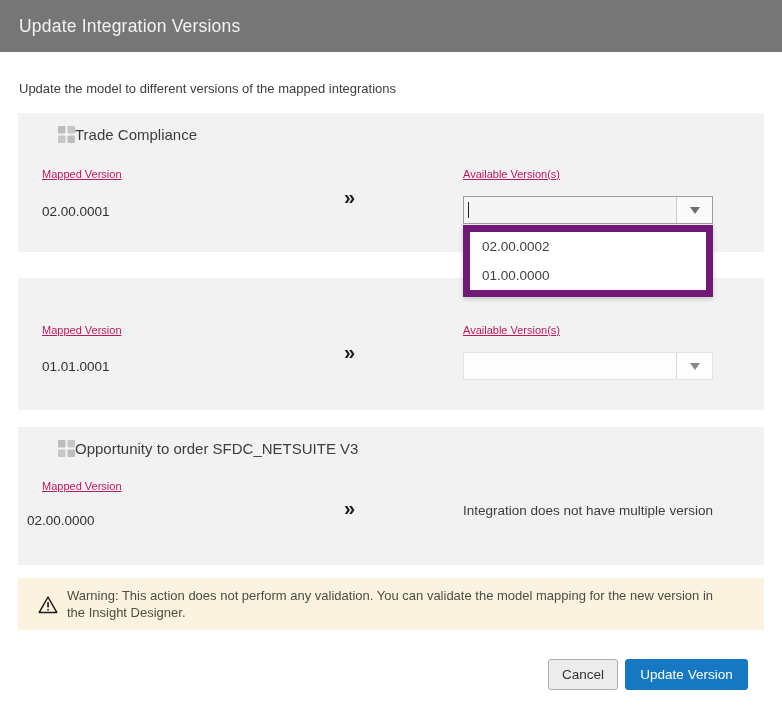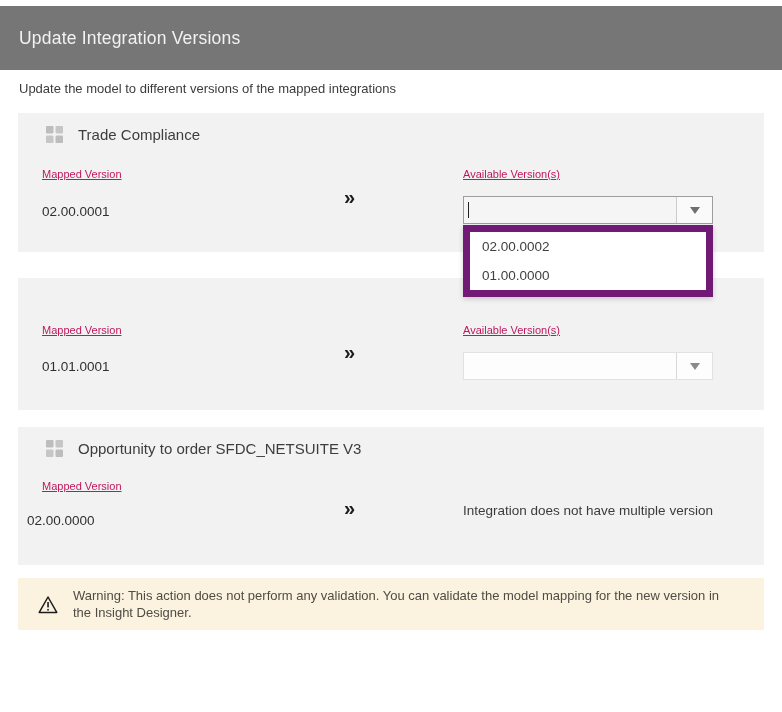--- a/index.html
+++ b/index.html
@@ -1,29 +1,29 @@
 <!DOCTYPE html>
 <html><head>
 <meta charset="utf-8">
 <style>
   * { margin:0; padding:0; box-sizing:border-box; }
   html,body { width:782px; height:712px; background:#fff; font-family:"Liberation Sans", sans-serif; }
   .canvas { position:relative; width:782px; height:712px; background:#ffffff; overflow:hidden; }
 
-  .dlg-header { position:absolute; left:0; top:6px; width:782px; height:64px; background:#767676; display:flex; align-items:center; }
+  .dlg-header { position:absolute; left:0; top:0; width:782px; height:52px; background:#767676; display:flex; align-items:center; }
   .dlg-title { color:#f2f2f2; font-size:17.5px; padding-left:19px; letter-spacing:.2px; }
 
   .subtitle { position:absolute; left:19px; top:81px; font-size:13px; color:#3c3c3c; }
 
   .card { position:absolute; left:18px; width:746px; background:#f2f2f2; }
   .card1 { top:113px; height:139px; }
   .card2 { top:278px; height:132px; }
   .card3 { top:427px; height:138px; }
 
-  .card-title-row { position:absolute; left:28px; display:flex; align-items:center; gap:15px; }
+  .card-title-row { position:absolute; left:40px; display:flex; align-items:center; gap:0; }
   .card-title { font-size:15px; color:#3d3d3d; }
   .int-icon { width:17px; height:17px; flex:0 0 17px; }
 
   .field-label { position:absolute; font-size:11px; color:#be185d;text-decoration:underline; }
   .field-value { position:absolute; font-size:13.5px; color:#2f2f2f; }
   .fwd-arrow { position:absolute; font-size:20px; font-weight:bold; color:#1c1c1c; line-height:20px; }
 
   .combo { position:absolute; width:250px; height:28px; display:flex; }
   .combo-open { background:#f5f5f5; border:1px solid #9e9e9e; }
   .combo-closed { background:#fdfdfd; border:1px solid #e2e2e2; }
@@ -36,21 +36,21 @@
   .combo-closed .tri-down { border-top-color:#8a8a8a; }
 
   .dd-list { position:absolute; left:463px; top:225px; width:250px; background:#ffffff; border:7px solid #701a75; box-shadow:0 2px 5px rgba(0,0,0,.18); z-index:30; }
   .dd-item { font-size:13.5px; color:#3f3f3f; padding:8px 12px 8px 12px; height:29px; display:flex; align-items:center; }
 
   .snip-ghost { position:absolute; left:18px; top:229px; width:214px; height:24px; background:rgba(214,228,240,.55); z-index:20; display:flex; align-items:center; }
   .snip-ghost span { font-size:14px; color:rgba(150,168,188,.65); padding-left:39px; white-space:nowrap; }
 
   .warnbox { position:absolute; left:18px; top:578px; width:746px; height:52px; background:#fbf3e0; display:flex; align-items:center; }
   .warn-icon { margin-left:20px; flex:0 0 20px; }
-  .warn-text { font-size:13px; color:#4e4c44; margin-left:15px; margin-right:40px; line-height:17px; max-width:692px; }
+  .warn-text { font-size:13px; color:#4e4c44; margin-left:9px; margin-right:40px; line-height:17px; max-width:692px; }
 
   .btn-row { position:absolute; top:659px; right:34px; display:flex; gap:7px; }
   .btn { height:31px; font-size:13.5px; border-radius:3px; display:flex; align-items:center; justify-content:center; cursor:pointer; font-family:"Liberation Sans", sans-serif; }
   .btn-cancel { width:70px; background:#ececec; border:1px solid #aeaeae; color:#333; }
   .btn-primary { width:123px; background:#1678c2; border:1px solid #1678c2; color:#ffffff; }
 </style>
 </head>
 <body>
 
 <div class="canvas">
@@ -124,14 +124,18 @@
 
   <div class="warnbox">
     <svg class="warn-icon" width="20" height="19" viewBox="0 0 24 22">
       <path d="M12 2 L22.5 20.5 L1.5 20.5 Z" fill="none" stroke="#1c1c1c" stroke-width="1.8" stroke-linejoin="round"></path>
       <rect x="11.1" y="8" width="1.9" height="6.5" fill="#1c1c1c"></rect>
       <rect x="11.1" y="16.3" width="1.9" height="2" fill="#1c1c1c"></rect>
     </svg>
     <div class="warn-text">Warning: This action does not perform any validation. You can validate the model mapping for the new version in the Insight Designer.</div>
   </div>
 
+  <div class="btn-row">
+    <button class="btn btn-cancel">Cancel</button>
+    <button class="btn btn-primary">Update Version</button>
+  </div>
 
 </div>
 
 </body></html>

